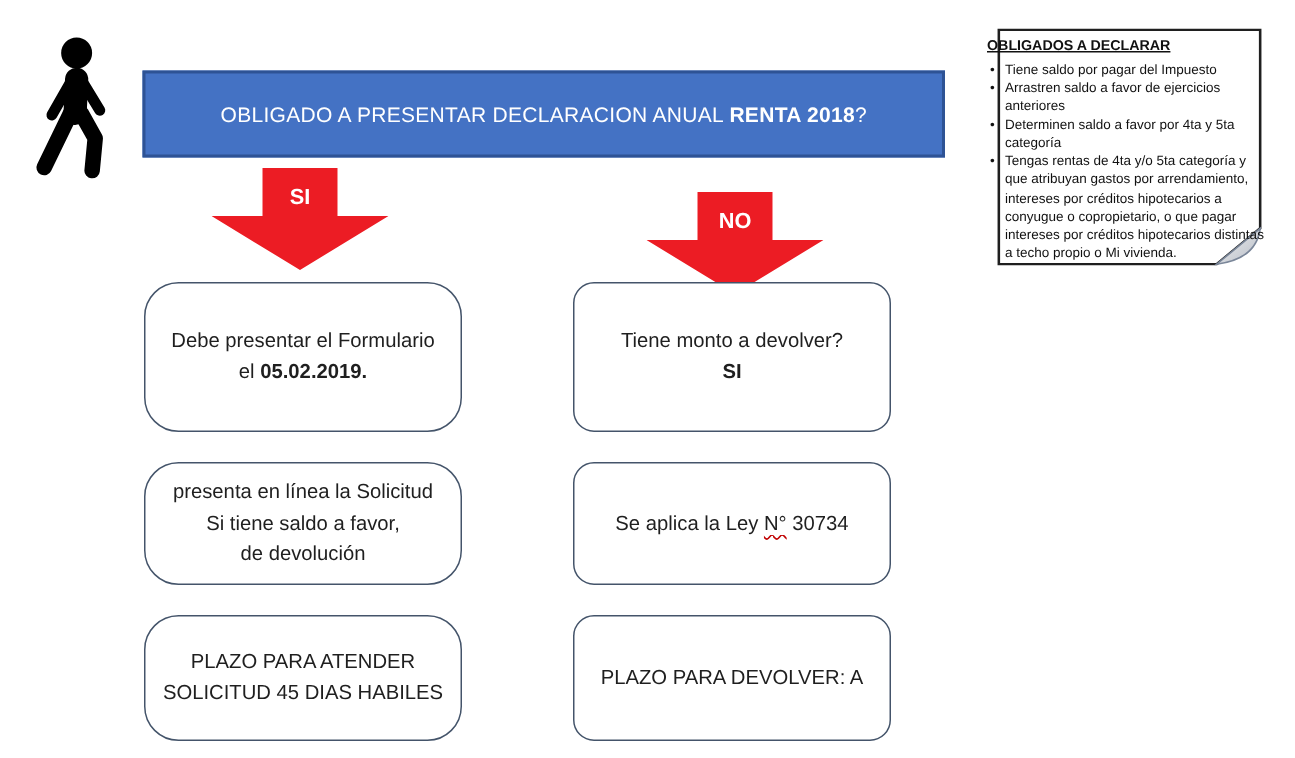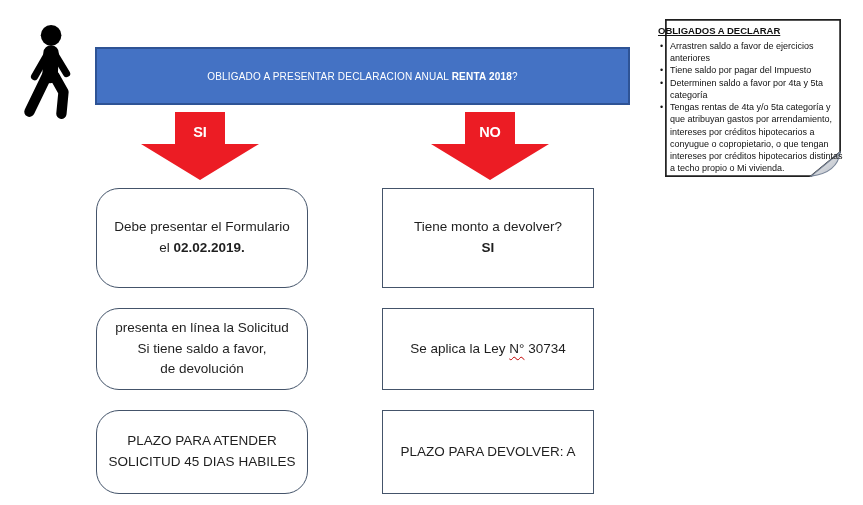--- a/index.html
+++ b/index.html
@@ -9,21 +9,21 @@
     overflow:hidden;
   }
   
   #person { position:absolute; left:16px; top:24px; width:64px; height:94px; }
 
   
   .banner {
     position:absolute; left:95px; top:47px; width:535px; height:58px;
     background:var(--banner-fill,#4472C4); border:2px solid var(--banner-border,#2E5395);
     box-sizing:border-box; display:flex; align-items:center; justify-content:center;
-    color:#fff; font-size:10px; letter-spacing:.2px; text-align:center;
+    color:#fff; font-size:14px; letter-spacing:.2px; text-align:center;
   }
   .banner b { font-weight:700; }
 
   
   .flow-arrow { position:absolute; width:118px; height:68px; }
   .flow-arrow svg { display:block; width:100%; height:100%; }
   .flow-arrow polygon { fill:var(--arrow-red,#EC1C24); }
   .arrow-label {
     position:absolute; top:12px; left:0; right:0; text-align:center;
     color:#fff; font-weight:700; font-size:14.5px;
@@ -31,21 +31,21 @@
 
   
   .box {
     position:absolute; background:#fff;
     border:1.5px solid var(--box-border,#44546A); box-sizing:border-box;
     display:flex; flex-direction:column; align-items:center; justify-content:center;
     text-align:center; font-size:13.5px; line-height:1.52; color:var(--text,#1f1f1f);
     padding:4px 8px;
   }
   .col-yes { left:96px;  width:212px;border-radius:23px; }
-  .col-no  { left:382px; width:212px; }
+  .col-no  { left:382px; width:212px;border-radius:14px; }
   .row1 { top:188px; height:100px; }
   .row2 { top:308px; height:82px; }
   .row3 { top:410px; height:84px;text-align:right; }
   .box b { font-weight:700; }
   .wavy {
     text-decoration-line: underline;
     text-decoration-style: wavy;
     text-decoration-color: var(--spell-red,#C00000);
     text-decoration-thickness: 1px;
     text-underline-offset: 3px;
@@ -87,30 +87,30 @@
     <span><span>OBLIGADO A PRESENTAR DECLARACION ANUAL </span><b>RENTA 2018</b><span>?</span></span>
   </div>
 
   <div class="flow-arrow" style="left:141px; top:112px;">
     <svg viewBox="0 0 118 68" xmlns="http://www.w3.org/2000/svg">
       <polygon points="34,0 84,0 84,32 118,32 59,68 0,32 34,32"></polygon>
     </svg>
     <span class="arrow-label">SI</span>
   </div>
 
-  <div class="flow-arrow" style="left:431px; top:112px;">
+  <div class="flow-arrow" style="left:431px; top:128px;">
     <svg viewBox="0 0 118 68" xmlns="http://www.w3.org/2000/svg">
       <polygon points="34,0 84,0 84,32 118,32 59,68 0,32 34,32"></polygon>
     </svg>
     <span class="arrow-label">NO</span>
   </div>
 
   <div class="box col-yes row1">
     <span>Debe presentar el Formulario</span>
-    <span><span>el </span><b>02.02.2019.</b></span>
+    <span><span>el </span><b>05.02.2019.</b></span>
   </div>
 
   <div class="box col-yes row2">
     <span>presenta en línea la Solicitud</span>
     <span>Si tiene saldo a favor,</span>
     <span>de devolución</span>
   </div>
 
   <div class="box col-yes row3">
     <span>PLAZO PARA ATENDER</span>
@@ -137,21 +137,21 @@
           <stop offset="0" stop-color="#f2f2f2"></stop>
           <stop offset="1" stop-color="#b6bcc6"></stop>
         </linearGradient>
       </defs>
       <path d="M1 1 H205 V156 L171 184 H1 Z" fill="#ffffff" stroke="#1f1f1f" stroke-width="2"></path>
       <path d="M205 156 L171 184 Q202 180 205 156 Z" fill="url(#foldgrad)" stroke="#7a8699" stroke-width="1.3"></path>
     </svg>
     <div class="callout-body">
       <div class="callout-title">OBLIGADOS A DECLARAR</div>
       <ul>
+        <li>Tiene saldo por pagar del Impuesto</li>
         <li>Arrastren saldo a favor de ejercicios anteriores</li>
-        <li>Tiene saldo por pagar del Impuesto</li>
         <li>Determinen saldo a favor por 4ta y 5ta categoría</li>
-        <li>Tengas rentas de 4ta y/o 5ta categoría y que atribuyan gastos por arrendamiento, intereses por créditos hipotecarios a conyugue o copropietario, o que tengan intereses por créditos hipotecarios distintas a techo propio o Mi vivienda.</li>
+        <li>Tengas rentas de 4ta y/o 5ta categoría y que atribuyan gastos por arrendamiento, intereses por créditos hipotecarios a conyugue o copropietario, o que pagar intereses por créditos hipotecarios distintas a techo propio o Mi vivienda.</li>
       </ul>
     </div>
   </div>
 
 </div>
 
 </body></html>

